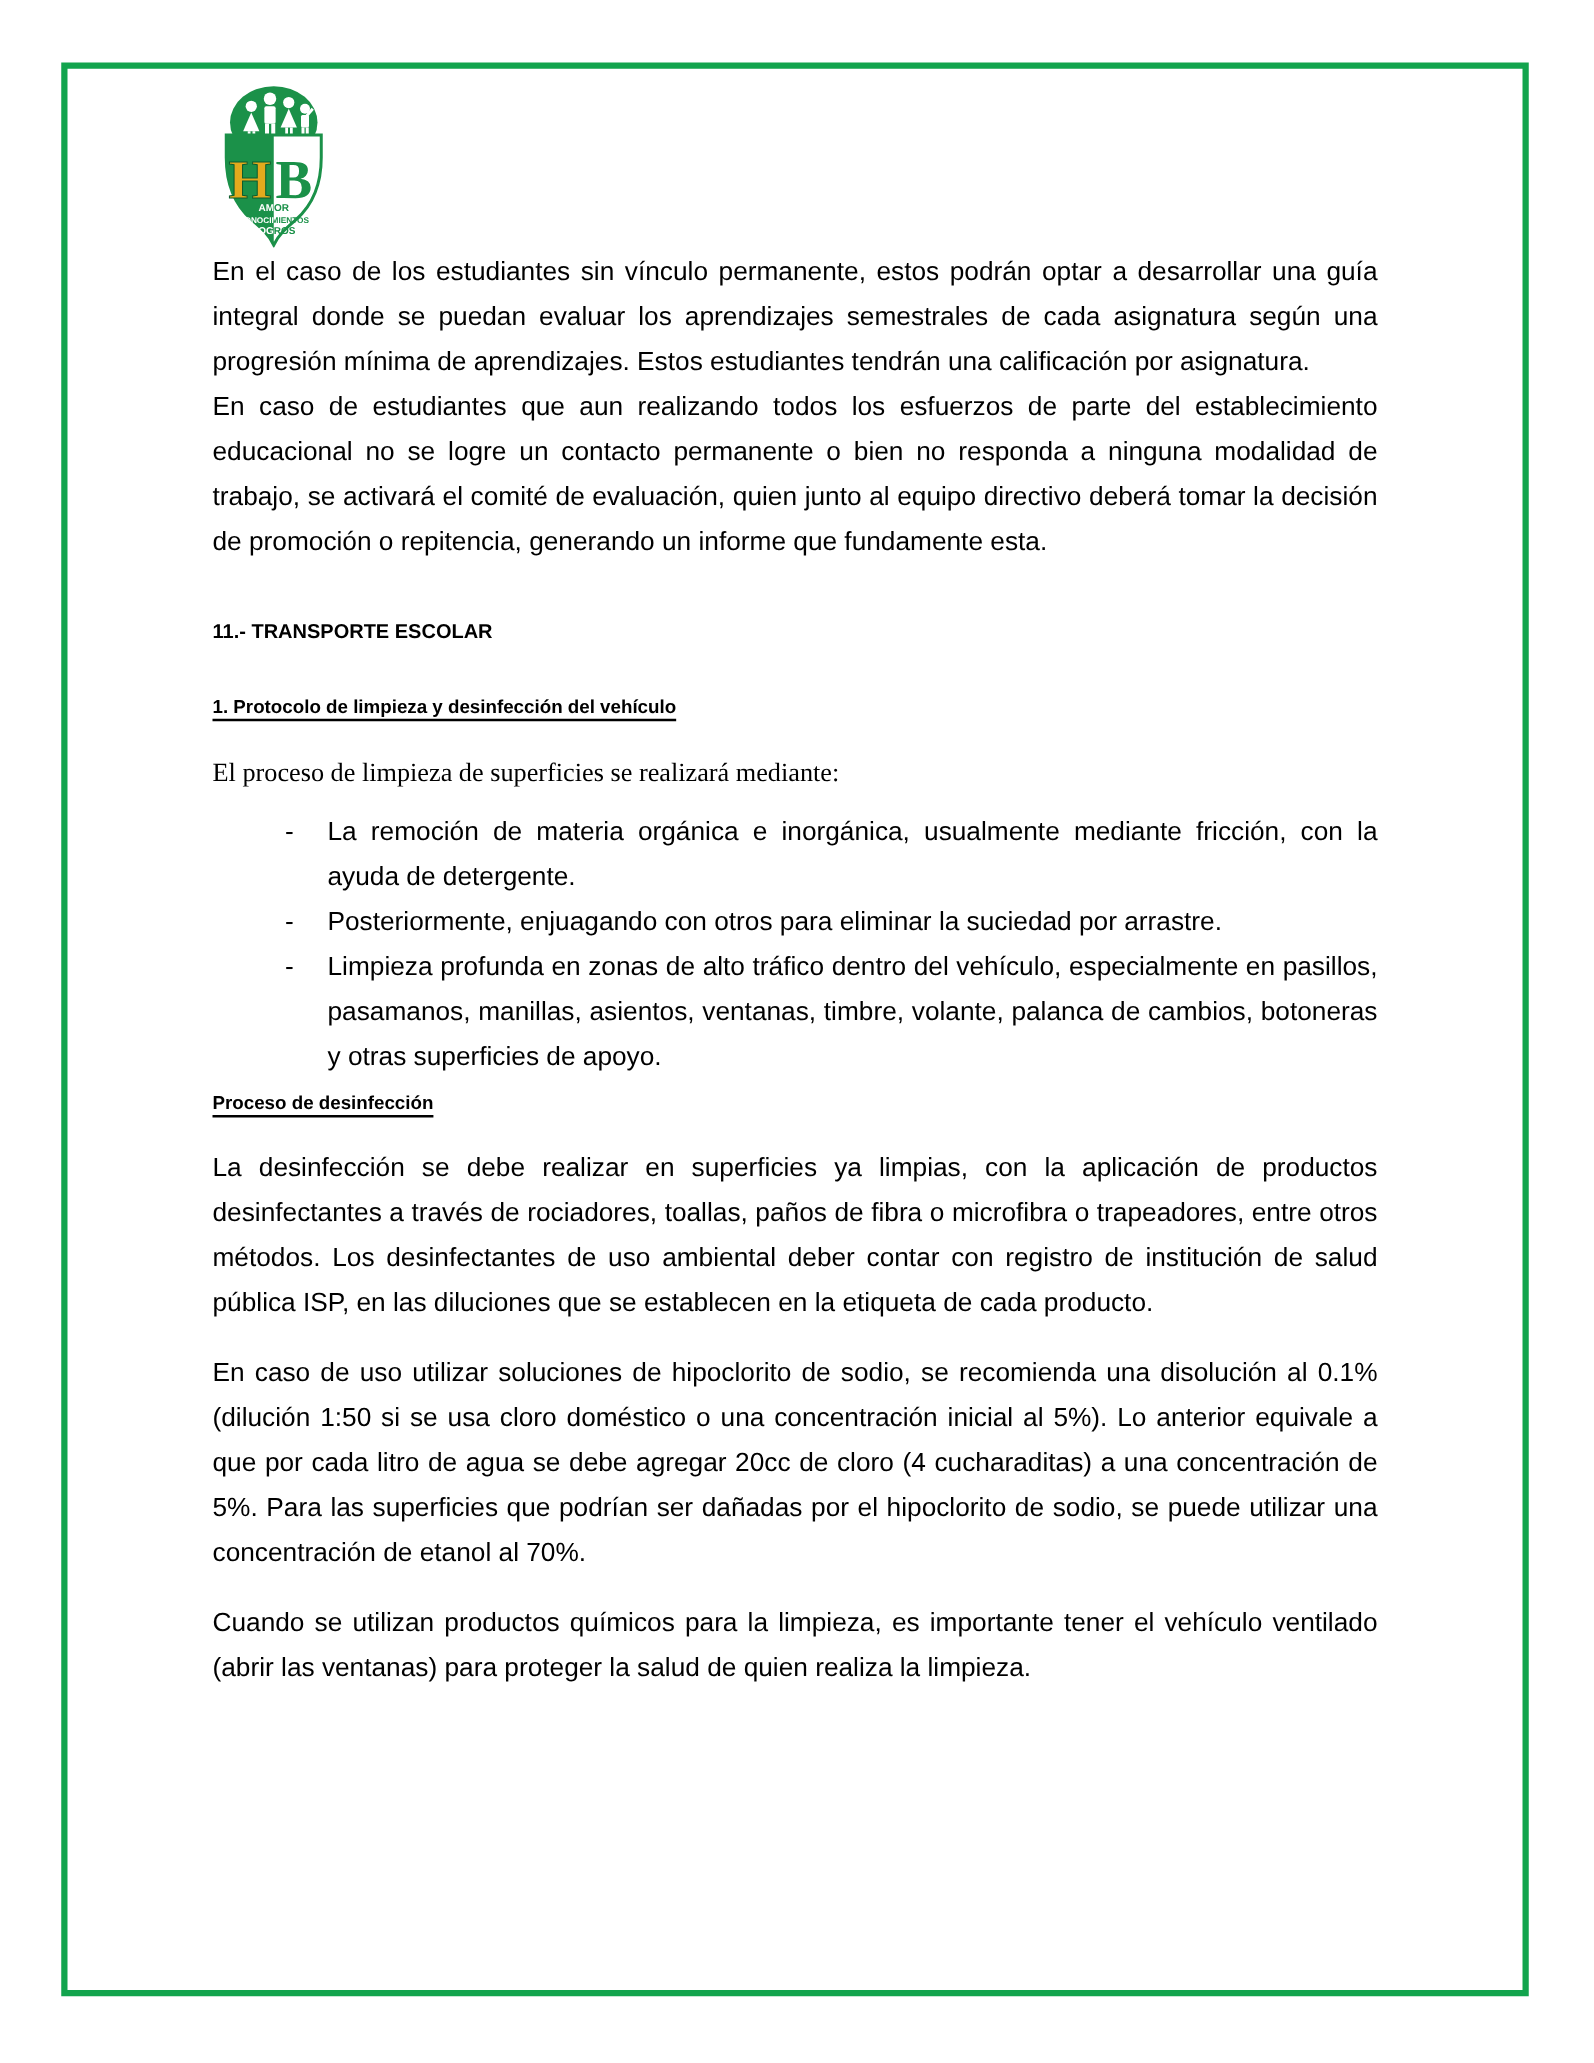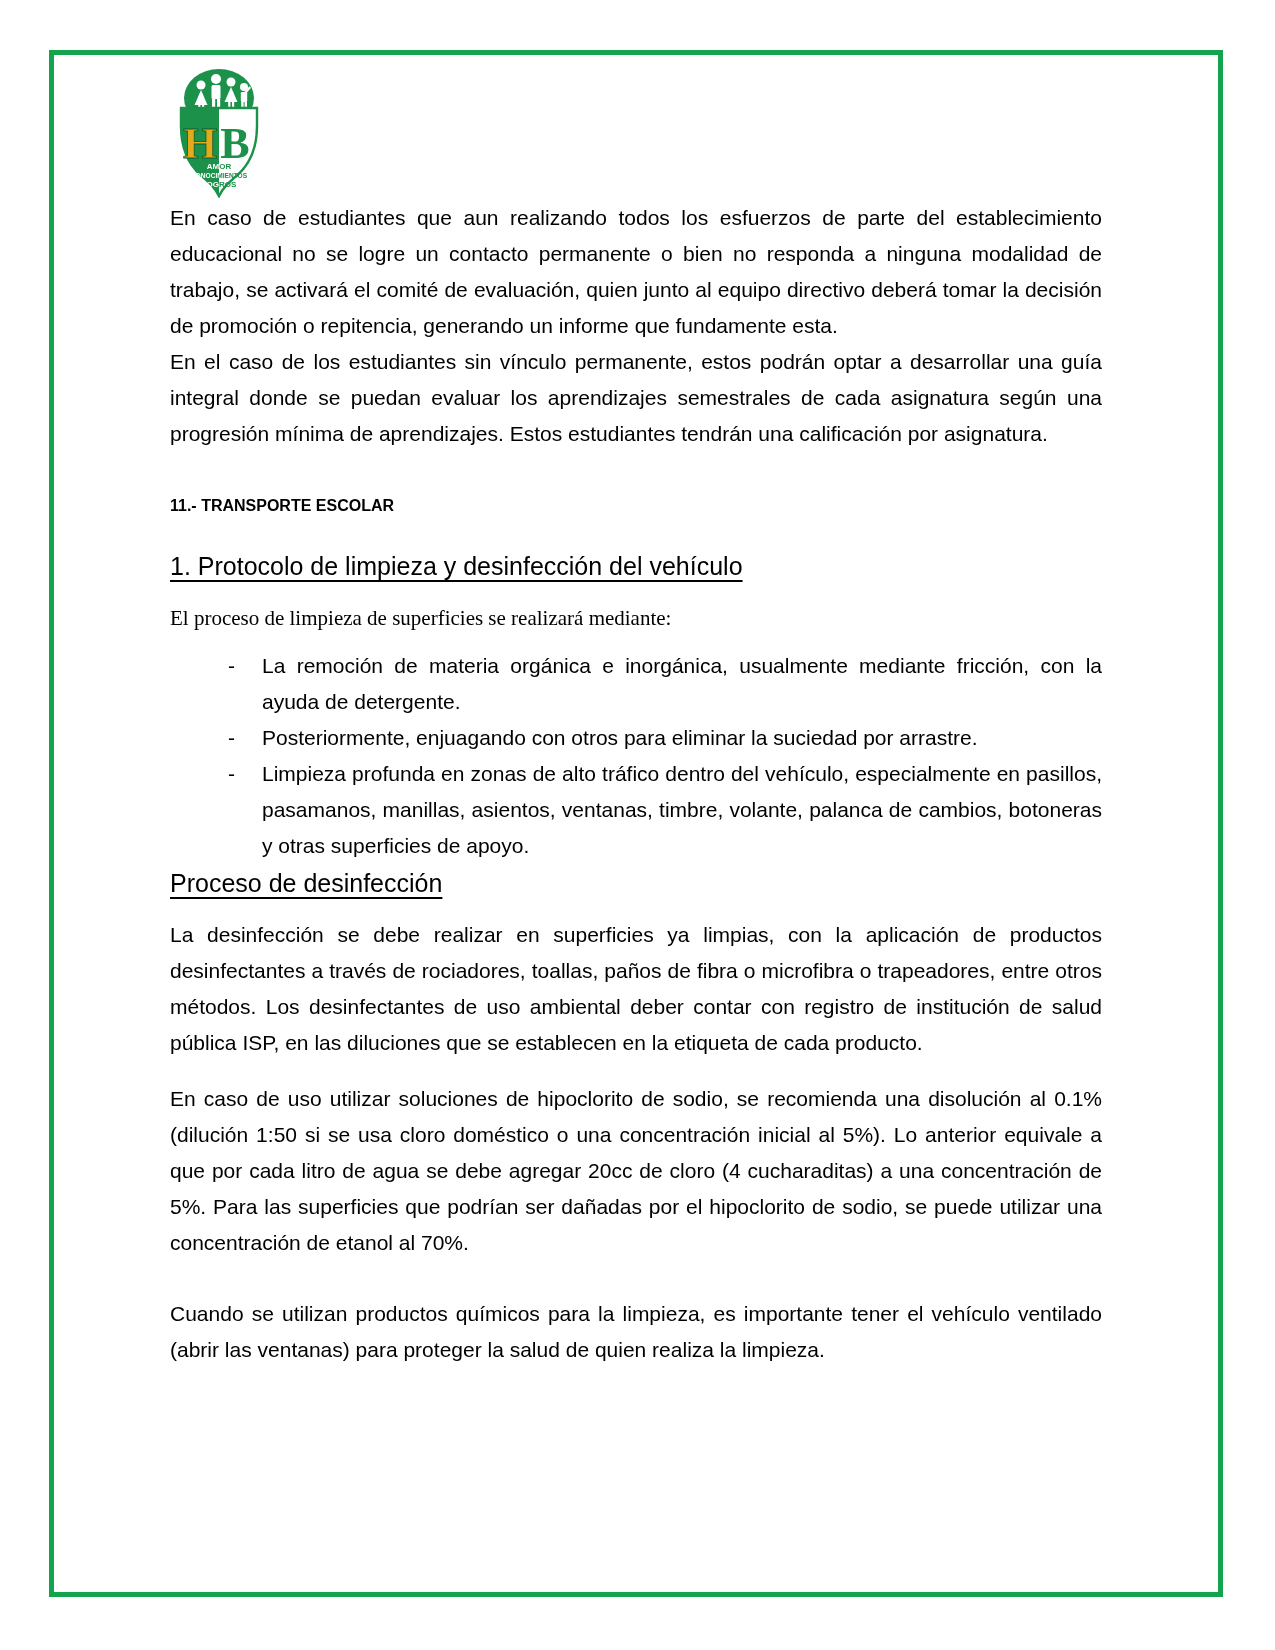--- a/index.html
+++ b/index.html
@@ -41,22 +41,22 @@
     text-align: justify;
     margin: 16px 0 0 0;
   }
   p.body.flow { margin-top: 0; }
   .section-title {
     font-weight: bold;
     font-size: 16px;
     margin: 36px 0 0 0;
   }
   .subsection-title {
-    font-weight: normal;
-    font-size: 25px;
+    font-weight: bold;
+    font-size: 15px;
     text-decoration: underline;
     text-underline-offset: 5px;
     text-decoration-thickness: 2px;
     margin: 24px 0 0 0;
   }
   .subsection-title.second { margin-top: 1px; }
   .intro { margin-top: 16px; font-family: Liberation Serif, serif; }
   .dash-list { margin-top: 12px; }
   .dash-item {
     position: relative;
@@ -129,23 +129,23 @@
 
       <g clip-path="url(#clipR)" fill="#1b9149" font-size="8" font-weight="bold" text-anchor="middle">
         <text x="47" y="101">AMOR</text>
         <text x="47" y="110" font-size="6.6">CONOCIMIENTOS</text>
         <text x="47" y="119">LOGROS</text>
       </g>
     </svg>
   </div>
 
 
+  <p class="body flow">En el caso de los estudiantes sin vínculo permanente, estos podrán optar a desarrollar una guía integral donde se puedan evaluar los aprendizajes semestrales de cada asignatura según una progresión mínima de aprendizajes. Estos estudiantes tendrán una calificación por asignatura.</p>
+
   <p class="body flow">En caso de estudiantes que aun realizando todos los esfuerzos de parte del establecimiento educacional no se logre un contacto permanente o bien no responda a ninguna modalidad de trabajo, se activará el comité de evaluación, quien junto al equipo directivo deberá tomar la decisión de promoción o repitencia, generando un informe que fundamente esta.</p>
-
-  <p class="body flow">En el caso de los estudiantes sin vínculo permanente, estos podrán optar a desarrollar una guía integral donde se puedan evaluar los aprendizajes semestrales de cada asignatura según una progresión mínima de aprendizajes. Estos estudiantes tendrán una calificación por asignatura.</p>
 
   <h2 class="section-title">11.- TRANSPORTE ESCOLAR</h2>
 
   <h3 class="subsection-title">1. Protocolo de limpieza y desinfección del vehículo</h3>
 
   <p class="body intro">El proceso de limpieza de superficies se realizará mediante:</p>
 
   <div class="dash-list">
     <div class="dash-item">
       <span class="dash-marker">-</span>
@@ -160,15 +160,15 @@
       <span>Limpieza profunda en zonas de alto tráfico dentro del vehículo, especialmente en pasillos, pasamanos, manillas, asientos, ventanas, timbre, volante, palanca de cambios, botoneras y otras superficies de apoyo.</span>
     </div>
   </div>
 
   <h3 class="subsection-title second">Proceso de desinfección</h3>
 
   <p class="body">La desinfección se debe realizar en superficies ya limpias, con la aplicación de productos desinfectantes a través de rociadores, toallas, paños de fibra o microfibra o trapeadores, entre otros métodos. Los desinfectantes de uso ambiental deber contar con registro de institución de salud pública ISP, en las diluciones que se establecen en la etiqueta de cada producto.</p>
 
   <p class="body" style="margin-top:20px">En caso de uso utilizar soluciones de hipoclorito de sodio, se recomienda una disolución al 0.1% (dilución 1:50 si se usa cloro doméstico o una concentración inicial al 5%). Lo anterior equivale a que por cada litro de agua se debe agregar 20cc de cloro (4 cucharaditas) a una concentración de 5%. Para las superficies que podrían ser dañadas por el hipoclorito de sodio, se puede utilizar una concentración de etanol al 70%.</p>
 
-  <p class="body" style="margin-top:35px">Cuando se utilizan productos químicos para la limpieza, es importante tener el vehículo ventilado (abrir las ventanas) para proteger la salud de quien realiza la limpieza.</p>
+  <p class="body" style="margin-top:20px">Cuando se utilizan productos químicos para la limpieza, es importante tener el vehículo ventilado (abrir las ventanas) para proteger la salud de quien realiza la limpieza.</p>
 
 </div>
 
 </body></html>

